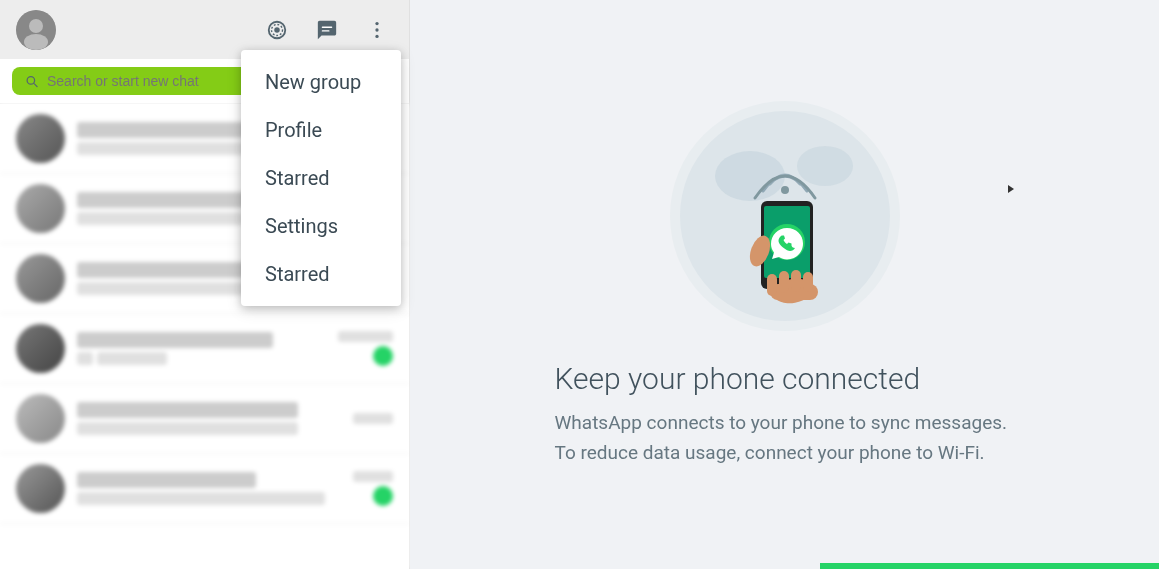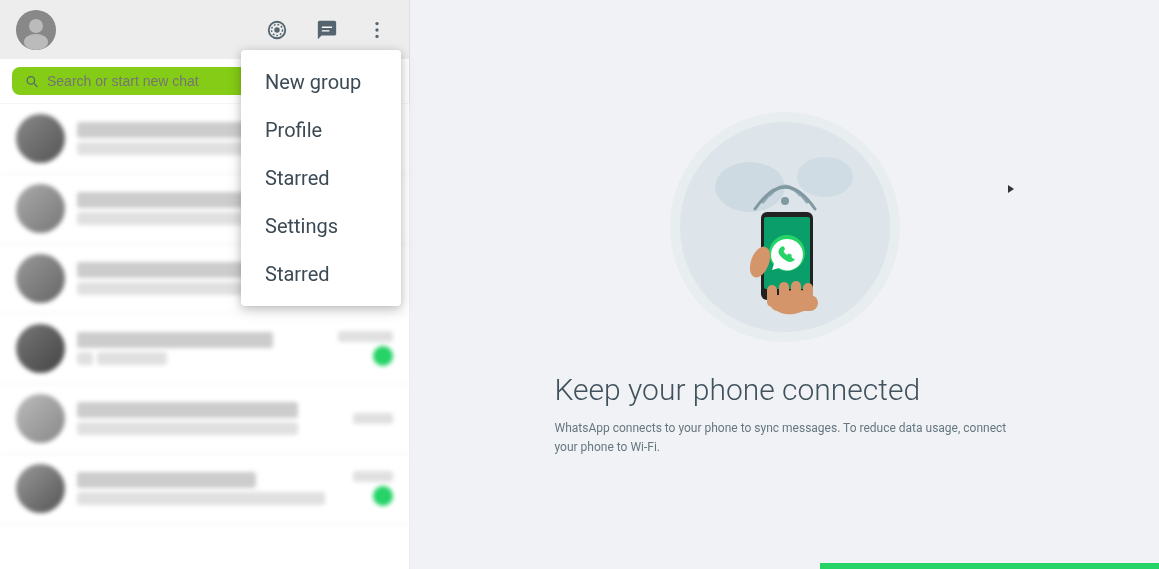--- a/index.html
+++ b/index.html
@@ -215,21 +215,21 @@
     .welcome-text {
       max-width: 460px;
     }
     .welcome-title {
       font-size: 30px;
       font-weight: 300;
       color: #41525d;
       margin-bottom: 12px;
     }
     .welcome-desc {
-      font-size: 12px;
+      font-size: 19px;
       color: #667781;
       line-height: 1.6;
     }
 
     
     .bottom-bar {
       position: absolute;
       bottom: 0;
       left: 410px;
       right: 0;

